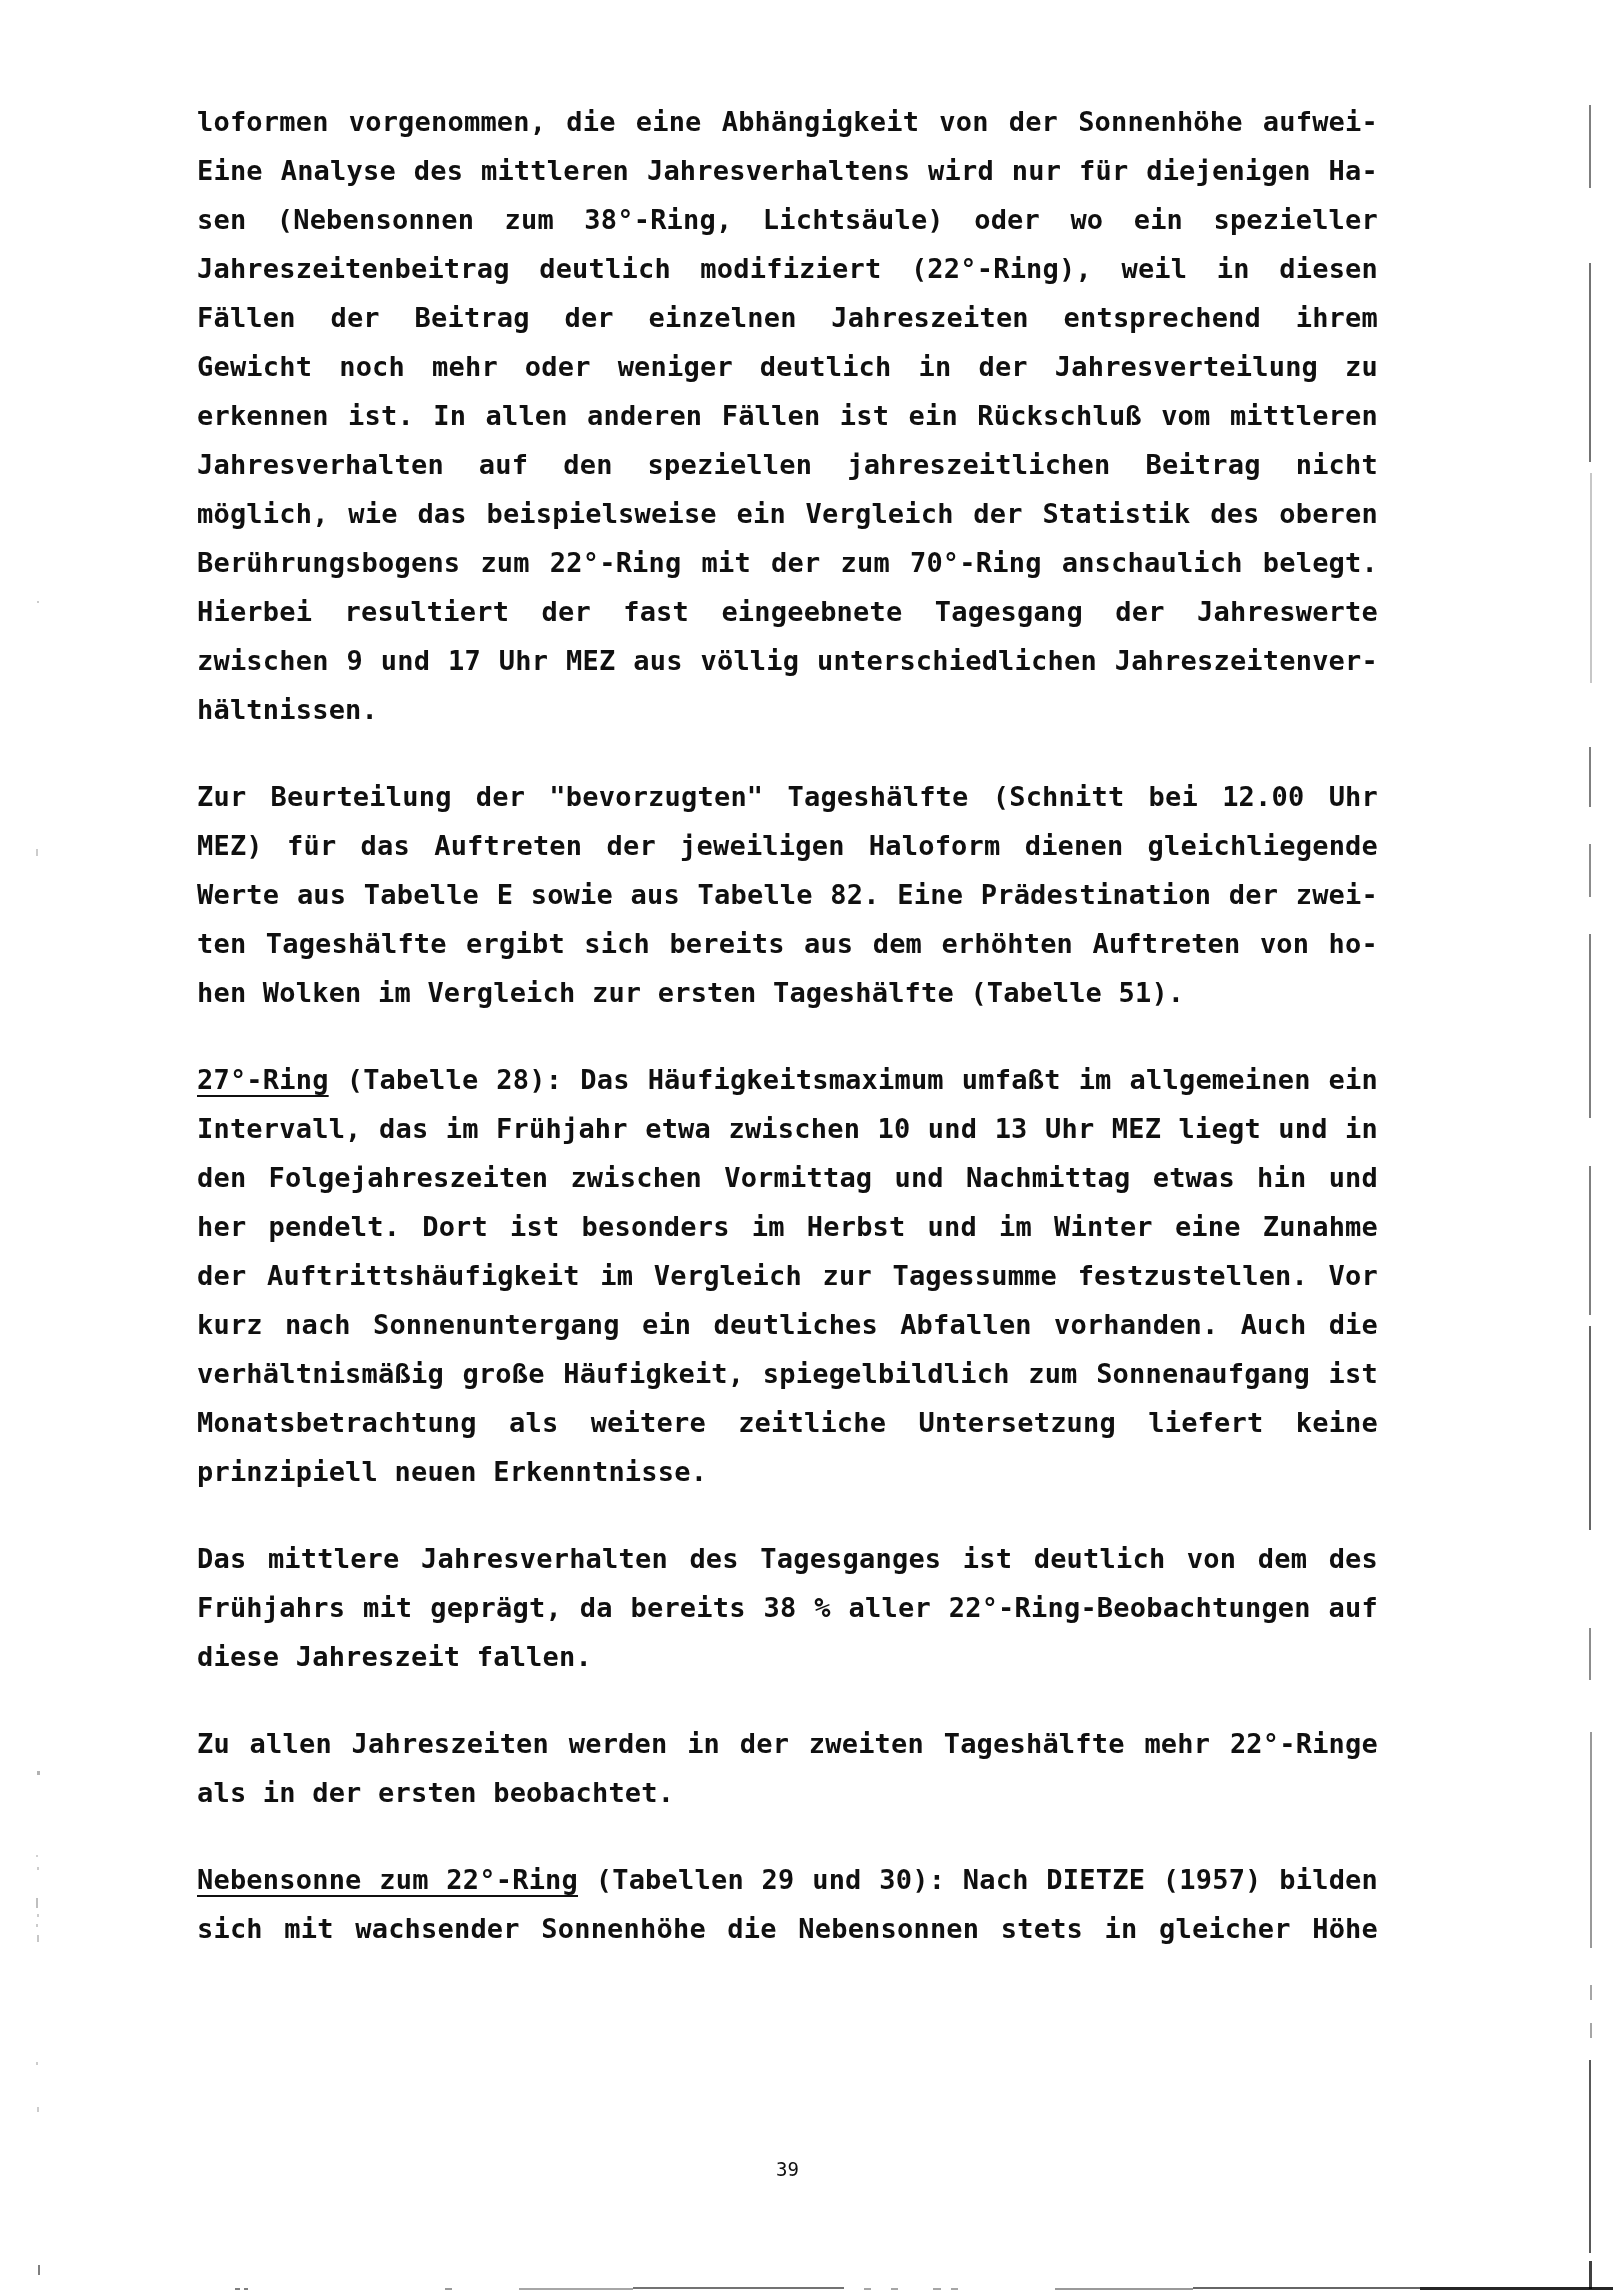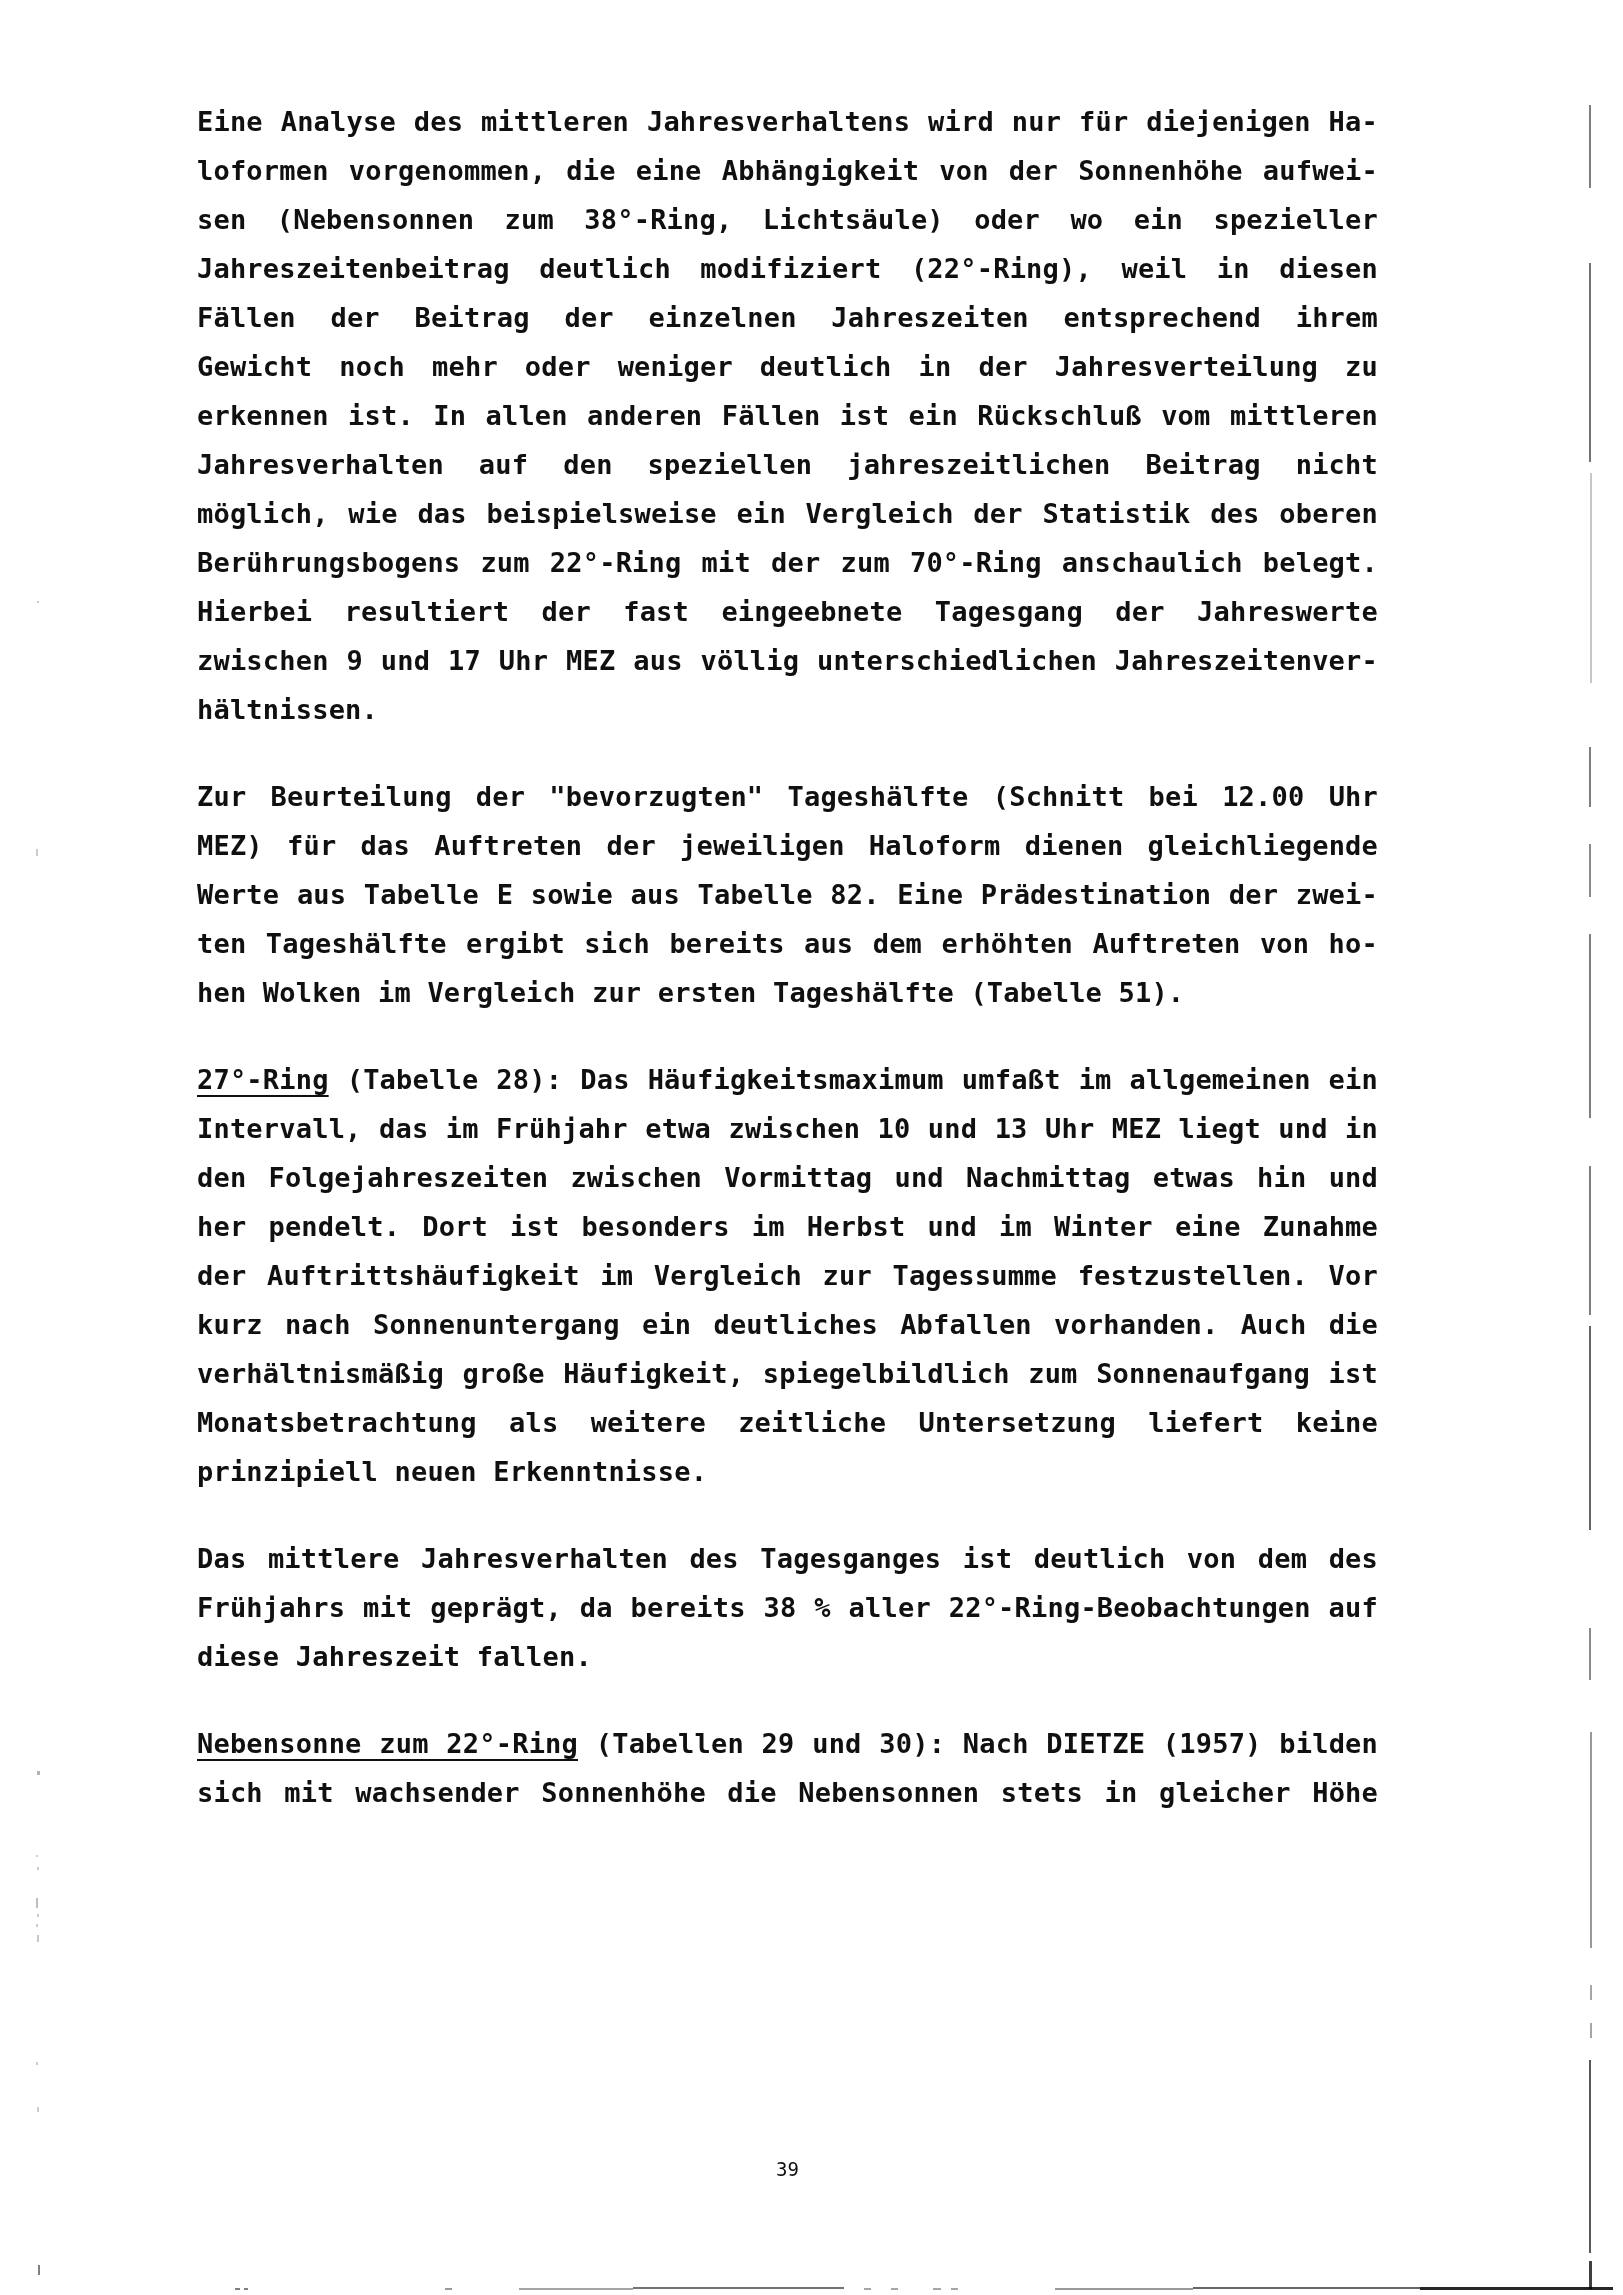--- a/index.html
+++ b/index.html
@@ -43,22 +43,22 @@
   .art { position: absolute; background: #000; }
 </style>
 </head>
 <body>
 
 <div class="page">
 
   <div class="textcol">
 
     <div class="para">
+      <div class="line">loformen vorgenommen, die eine Abhängigkeit von der Sonnenhöhe aufwei-</div>
       <div class="line">Eine Analyse des mittleren Jahresverhaltens wird nur für diejenigen Ha-</div>
-      <div class="line">loformen vorgenommen, die eine Abhängigkeit von der Sonnenhöhe aufwei-</div>
       <div class="line">sen (Nebensonnen zum 38°-Ring, Lichtsäule) oder wo ein spezieller</div>
       <div class="line">Jahreszeitenbeitrag deutlich modifiziert (22°-Ring), weil in diesen</div>
       <div class="line">Fällen der Beitrag der einzelnen Jahreszeiten entsprechend ihrem</div>
       <div class="line">Gewicht noch mehr oder weniger deutlich in der Jahresverteilung zu</div>
       <div class="line">erkennen ist. In allen anderen Fällen ist ein Rückschluß vom mittleren</div>
       <div class="line">Jahresverhalten auf den speziellen jahreszeitlichen Beitrag nicht</div>
       <div class="line">möglich, wie das beispielsweise ein Vergleich der Statistik des oberen</div>
       <div class="line">Berührungsbogens zum 22°-Ring mit der zum 70°-Ring anschaulich belegt.</div>
       <div class="line">Hierbei resultiert der fast eingeebnete Tagesgang der Jahreswerte</div>
       <div class="line">zwischen 9 und 17 Uhr MEZ aus völlig unterschiedlichen Jahreszeitenver-</div>
@@ -86,20 +86,24 @@
       <div class="line">Monatsbetrachtung als weitere zeitliche Untersetzung liefert keine</div>
       <div class="line last">prinzipiell neuen Erkenntnisse.</div>
     </div>
 
     <div class="para">
       <div class="line">Das mittlere Jahresverhalten des Tagesganges ist deutlich von dem des</div>
       <div class="line">Frühjahrs mit geprägt, da bereits 38 % aller 22°-Ring-Beobachtungen auf</div>
       <div class="line last">diese Jahreszeit fallen.</div>
     </div>
 
+    <div class="para">
+      <div class="line">Zu allen Jahreszeiten werden in der zweiten Tageshälfte mehr 22°-Ringe</div>
+      <div class="line last">als in der ersten beobachtet.</div>
+    </div>
 
     <div class="para">
       <div class="line">
         <span class="u">Nebensonne zum 22°-Ring</span><span> (Tabellen 29 und 30): Nach DIETZE (1957) bilden</span>
       </div>
       <div class="line">sich mit wachsender Sonnenhöhe die Nebensonnen stets in gleicher Höhe</div>
     </div>
 
   </div>
 

